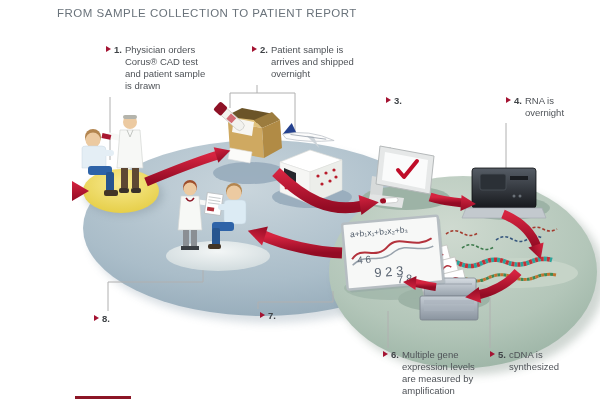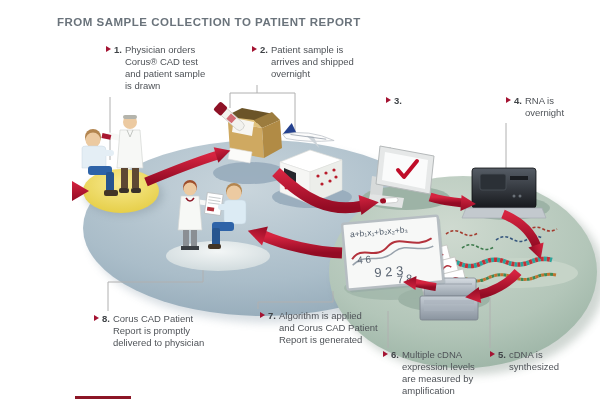--- a/index.html
+++ b/index.html
@@ -1,19 +1,19 @@
 <!DOCTYPE html>
 <html><head>
 <meta charset="utf-8">
 <style>
   html,body{margin:0;padding:0}
   .canvas{position:relative;width:600px;height:400px;background:#ffffff;
     font-family:"Liberation Sans",sans-serif;overflow:hidden}
   .diagram-svg{position:absolute;left:0;top:0}
-  .title{position:absolute;left:57px;top:16px;font-size:11.5px;font-weight:bold;
+  .title{position:absolute;left:57px;top:7px;font-size:11.5px;font-weight:normal;
     letter-spacing:.5px;color:#6a737b;white-space:nowrap}
   .step{position:absolute;display:flex;align-items:flex-start;gap:3px;
     font-size:9.5px;line-height:12px;color:#4f5358}
   .step .num{font-weight:bold;color:#3f4347}
   .step .txt{white-space:pre-line}
   .tri{flex:0 0 auto;width:0;height:0;border-left:5px solid #a41332;
     border-top:3.5px solid transparent;border-bottom:3.5px solid transparent;margin-top:2px}
   .s1{left:106px;top:44px;width:116px}
   .s2{left:252px;top:44px;width:112px}
   .s3{left:386px;top:95px;width:120px}
@@ -322,33 +322,27 @@
 </div>
 <div class="step s5">
   <span class="tri"></span>
   <span class="num">5.</span>
   <div class="txt">cDNA is
 synthesized</div>
 </div>
 <div class="step s6">
   <span class="tri"></span>
   <span class="num">6.</span>
-  <div class="txt">Multiple cDNA
+  <div class="txt">Multiple gene
 expression levels
 are measured by
 amplification</div>
 </div>
 <div class="step s7">
   <span class="tri"></span>
   <span class="num">7.</span>
-  <div class="txt">Algorithm is applied
-and Corus CAD Patient
-Report is generated</div>
 </div>
 <div class="step s8">
   <span class="tri"></span>
   <span class="num">8.</span>
-  <div class="txt">Corus CAD Patient
-Report is promptly
-delivered to physician</div>
 </div>
 
 </div>
 
 </body></html>

